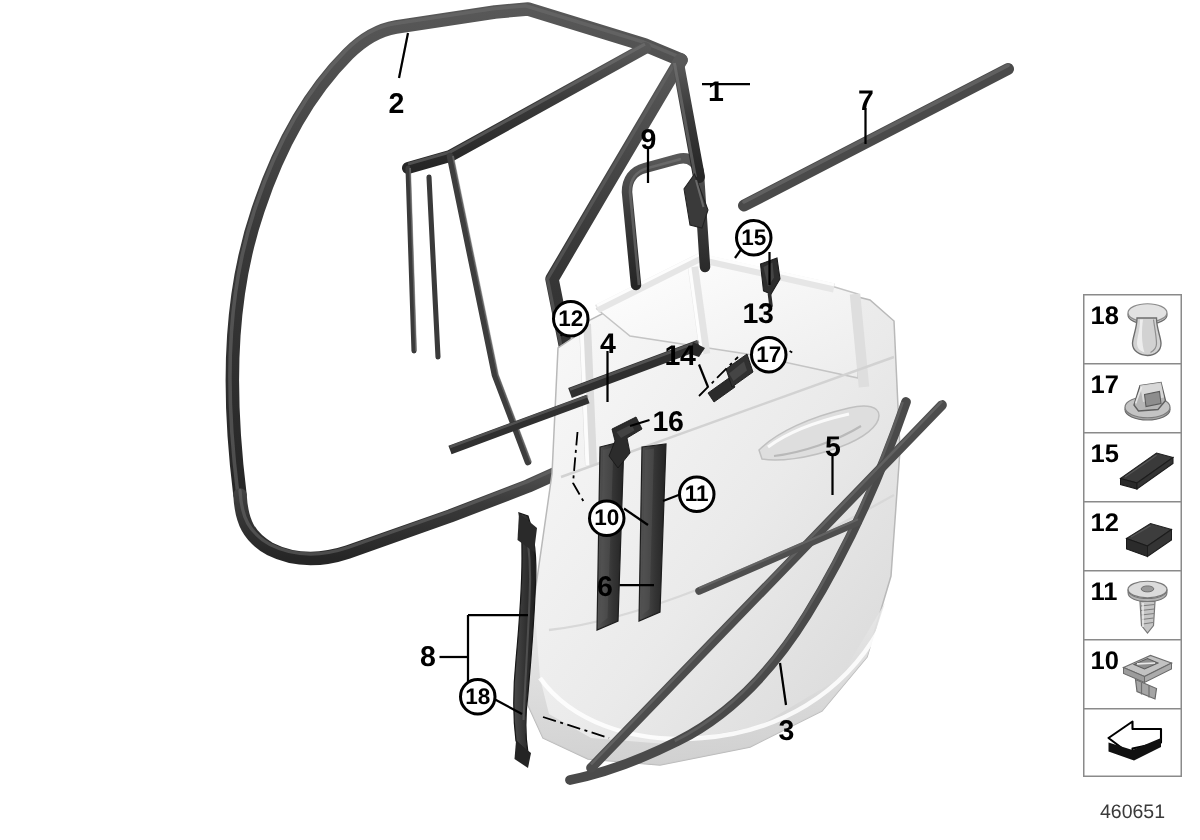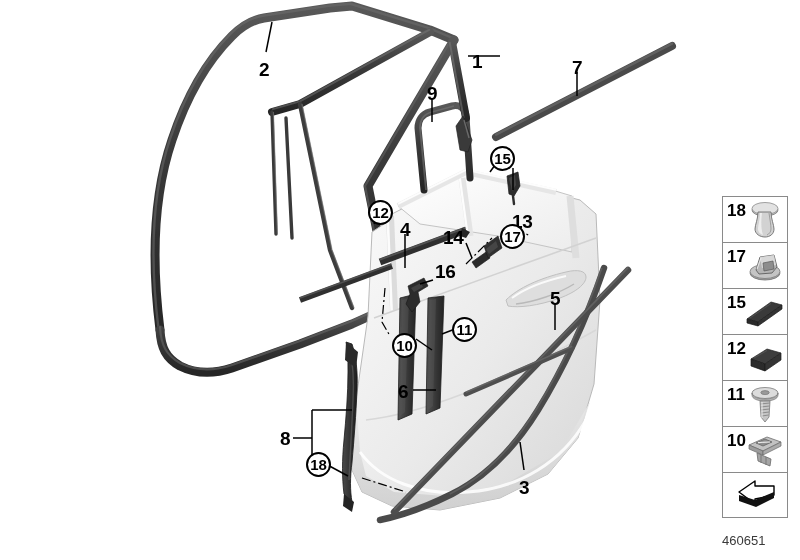--- a/index.html
+++ b/index.html
@@ -33,21 +33,21 @@
     position:relative;width:66px;height:46px;box-sizing:border-box;
     border:1px solid #8a8a8a;border-bottom:none;background:#fff;
   }
   .lgbox:last-child{border-bottom:1px solid #8a8a8a;}
   .lgnum{
     position:absolute;left:4px;top:5px;font-size:17px;font-weight:bold;
     color:#000;font-family:"Liberation Sans",sans-serif;line-height:1;
   }
   .lgart{position:absolute;right:2px;top:2px;width:44px;height:42px;}
   #partno{
-    position:absolute;left:722px;top:533px;width:66px;text-align:left;
+    position:absolute;left:722px;top:533px;width:66px;text-align:center;
     font-size:13px;color:#3a3a3a;font-family:"Liberation Sans",sans-serif;
   }
 </style>
 </head>
 <body>
 
 <div id="stage">
 
   <svg class="layer" viewBox="0 0 800 560">
     <defs>
@@ -280,23 +280,23 @@
 
   <div class="lbl plain" style="left:472px;top:52px;">1</div>
   <div class="lbl plain" style="left:259px;top:60px;">2</div>
   <div class="lbl plain" style="left:519px;top:478px;">3</div>
   <div class="lbl plain" style="left:400px;top:220px;">4</div>
   <div class="lbl plain" style="left:550px;top:289px;">5</div>
   <div class="lbl plain" style="left:398px;top:382px;">6</div>
   <div class="lbl plain" style="left:572px;top:58px;">7</div>
   <div class="lbl plain" style="left:280px;top:429px;">8</div>
   <div class="lbl plain" style="left:427px;top:84px;">9</div>
-  <div class="lbl plain" style="left:512px;top:200px;margin-top:12px;">13</div>
+  <div class="lbl plain" style="left:495px;top:200px;">13</div>
   <div class="lbl plain" style="left:443px;top:228px;">14</div>
-  <div class="lbl plain" style="left:435px;top:262px;">16</div>
+  <div class="lbl plain" style="left:435px;top:272px;">16</div>
 
   <div class="clbl" style="left:392px;top:333px;">10</div>
   <div class="clbl" style="left:452px;top:317px;">11</div>
   <div class="clbl" style="left:368px;top:200px;">12</div>
   <div class="clbl" style="left:490px;top:146px;">15</div>
   <div class="clbl" style="left:500px;top:224px;">17</div>
   <div class="clbl" style="left:306px;top:452px;">18</div>
 
   <div id="legend">
 

